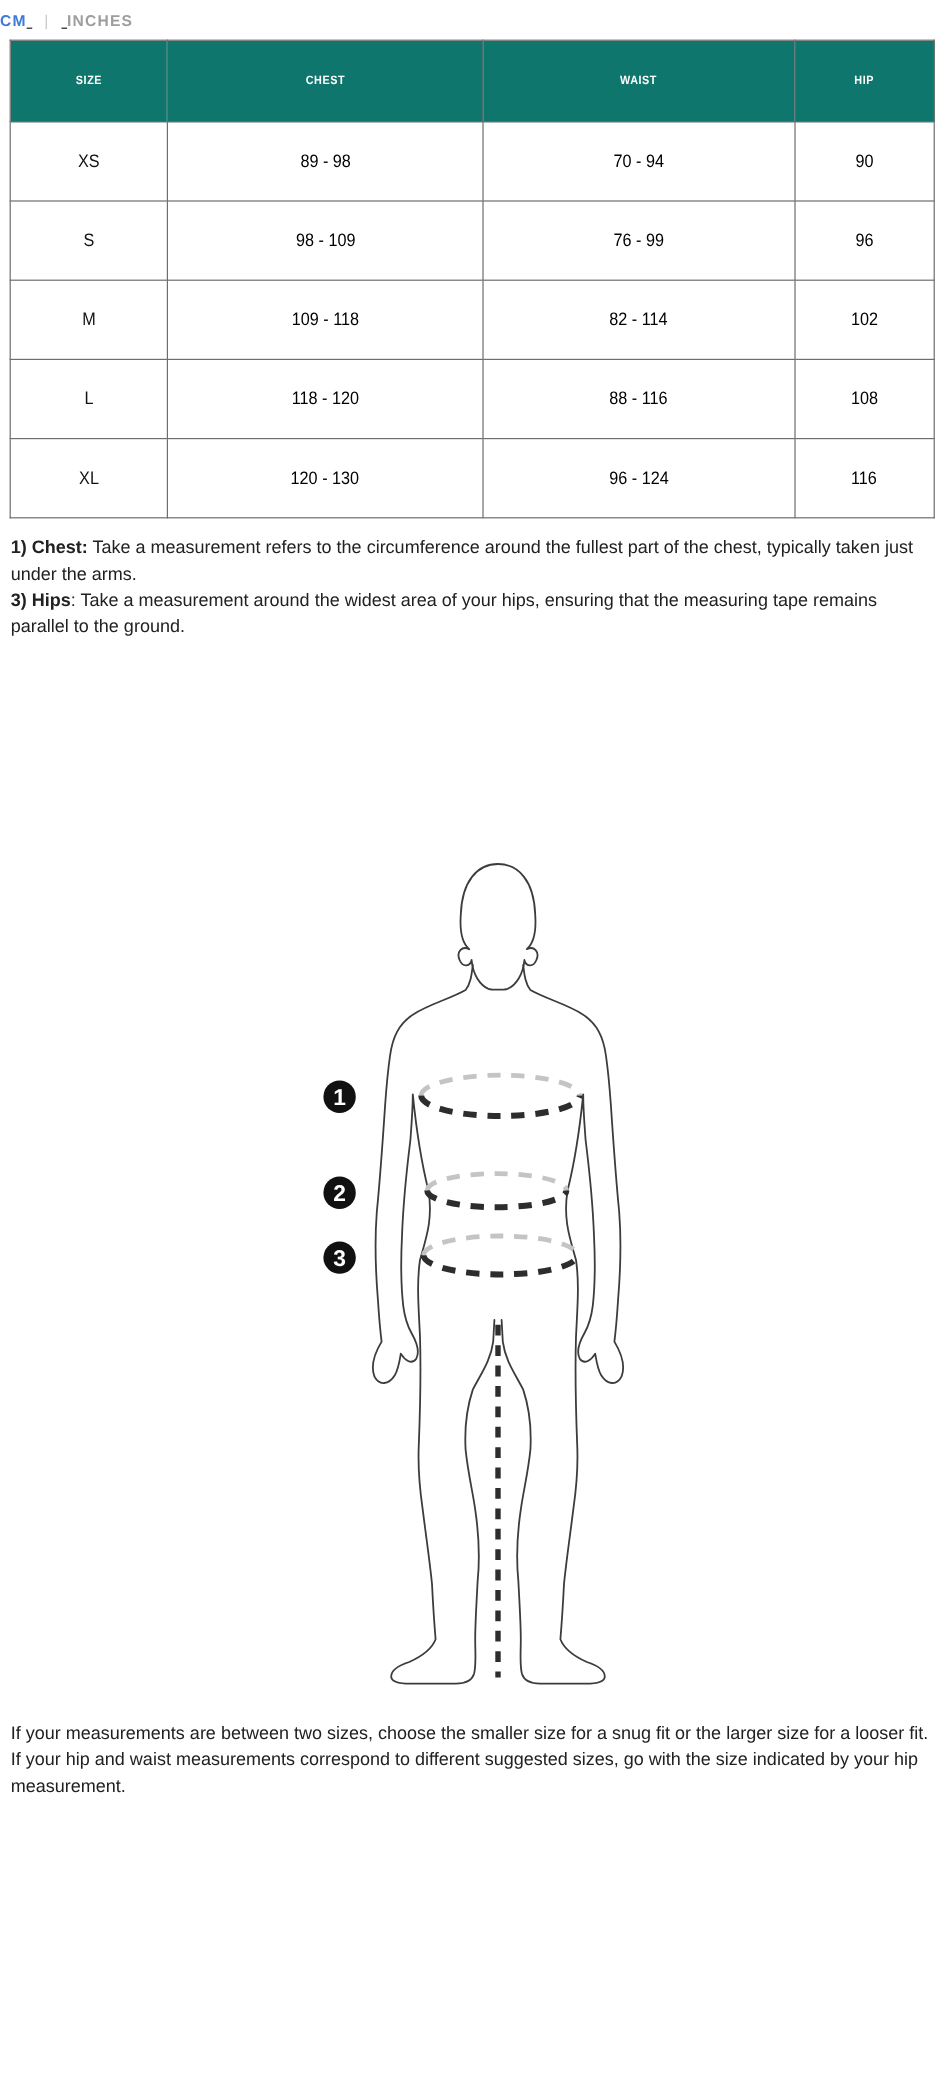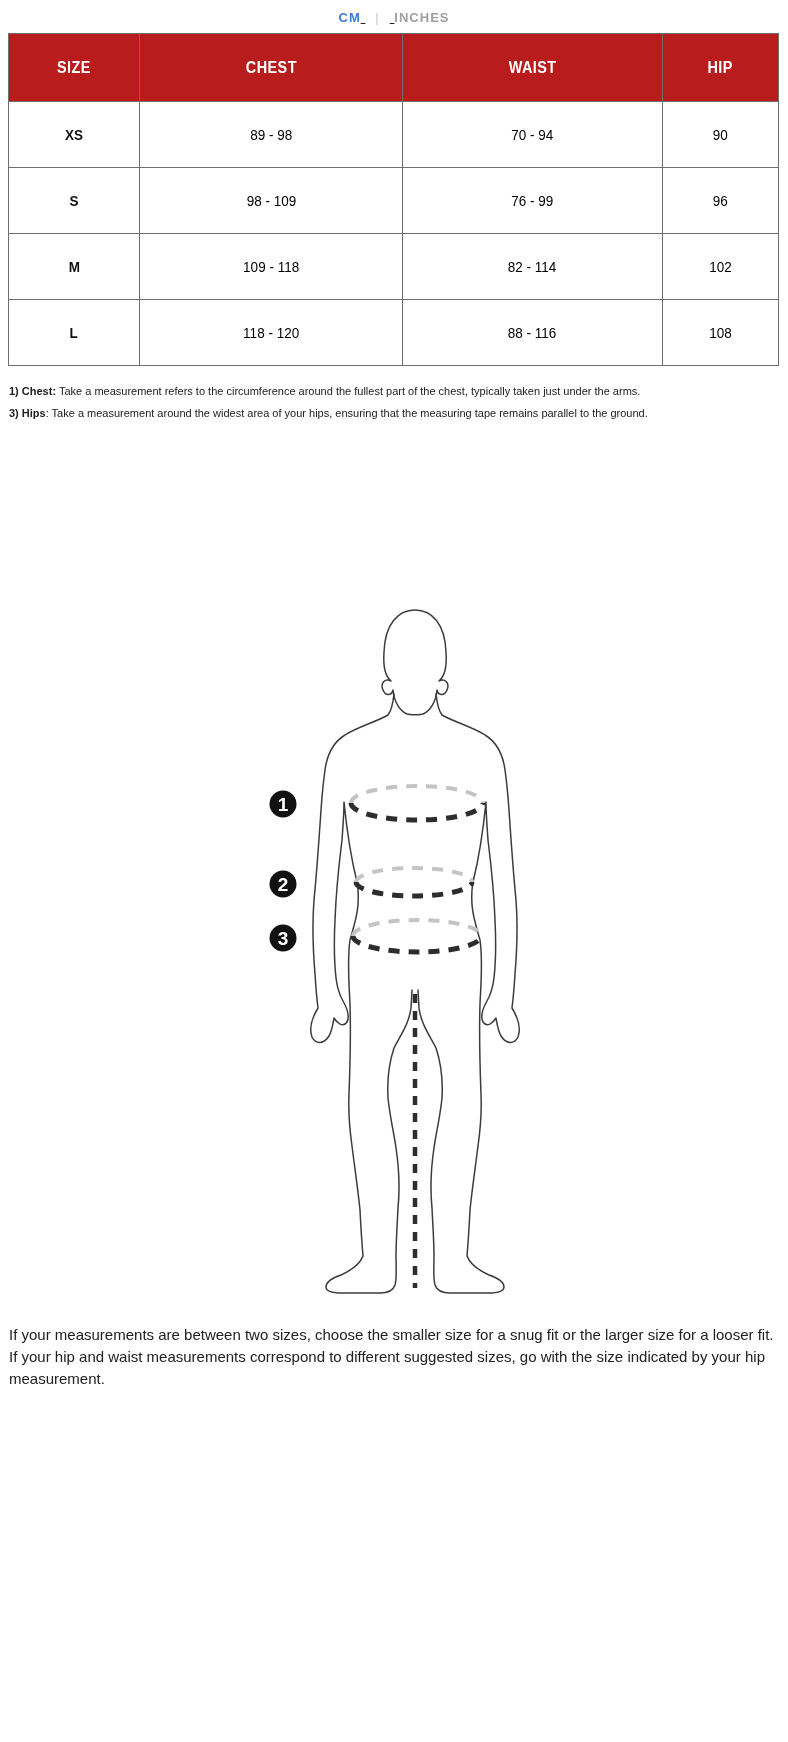--- a/index.html
+++ b/index.html
@@ -5,21 +5,21 @@
   html,body{margin:0;padding:0;background:#ffffff;}
   body{
     width:788px;
     font-family:"Liberation Sans", sans-serif;
     color:#212121;
     -webkit-font-smoothing:antialiased;
   }
   
   .units-bar{
     padding-top:10px;
-    text-align:center;
+    text-align:left;
     font-size:13px;
     font-weight:700;
     letter-spacing:1px;
     user-select:none;
     text-decoration:underline;
   }
   .units-bar .tab{display:inline-block;cursor:pointer;}
   .tab-cm{color:#3d7bd7;}
   .tab-inches{color:#9e9e9e;}
   .units-divider{color:#c9c9c9;margin:0 10px;font-weight:400;display:inline-block;}
@@ -30,39 +30,39 @@
     border-collapse:collapse;
     table-layout:fixed;
   }
   .size-table th,.size-table td{
     border:1px solid #6e6e6e;
     text-align:center;
     vertical-align:middle;
     padding:0;
   }
   .size-table thead th{
-    background:#b91c1c;
+    background:#0f766e;
     color:#ffffff;
     height:67px;
-    font-size:16px;
+    font-size:10px;
     font-weight:700;
     letter-spacing:.5px;
   }
   .size-table tbody td{
     height:65px;
     font-size:15px;
     color:#000000;
     background:#ffffff;
   }
-  .size-table td.size-col{font-weight:700;color:#111;}
+  .size-table td.size-col{font-weight:400;color:#111;}
   .cx{display:inline-block;transform:scaleX(.9);transform-origin:center;white-space:nowrap;}
   
   .instructions{
     margin:14px 9px 0 9px;
-    font-size:11px;
+    font-size:15px;
     line-height:22px;
   }
   .instructions p{margin:0;}
   .instr-label{font-weight:700;}
   
   .diagram-wrap{
     margin-top:164px;
     margin-left:230px;
     width:360px;
     height:710px;
@@ -116,20 +116,26 @@
       <td class="size-col"><span class="cx">M</span></td>
       <td><span class="cx">109 - 118</span></td>
       <td><span class="cx">82 - 114</span></td>
       <td><span class="cx">102</span></td>
     </tr>
     <tr>
       <td class="size-col"><span class="cx">L</span></td>
       <td><span class="cx">118 - 120</span></td>
       <td><span class="cx">88 - 116</span></td>
       <td><span class="cx">108</span></td>
+    </tr>
+    <tr>
+      <td class="size-col"><span class="cx">XL</span></td>
+      <td><span class="cx">120 - 130</span></td>
+      <td><span class="cx">96 - 124</span></td>
+      <td><span class="cx">116</span></td>
     </tr>
   </tbody>
 </table>
 
 <div class="instructions">
   <p><span class="instr-label">1) Chest:</span><span> Take a measurement refers to the circumference around the fullest part of the chest, typically taken just under the arms.</span></p>
   <p><span class="instr-label">3) Hips</span><span>: Take a measurement around the widest area of your hips, ensuring that the measuring tape remains parallel to the ground.</span></p>
 </div>
 
 <div class="diagram-wrap">

